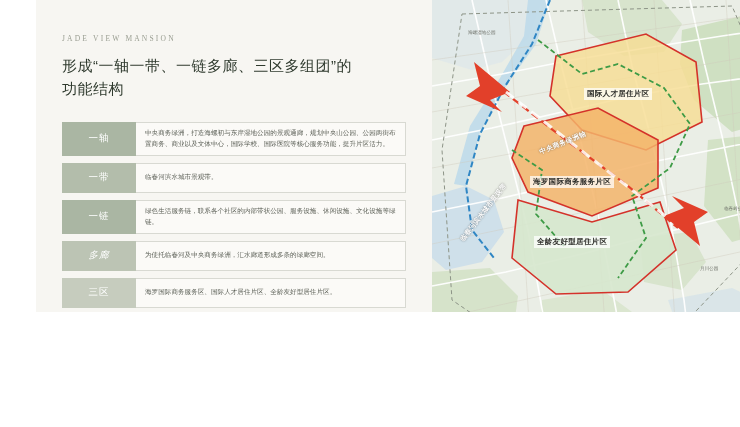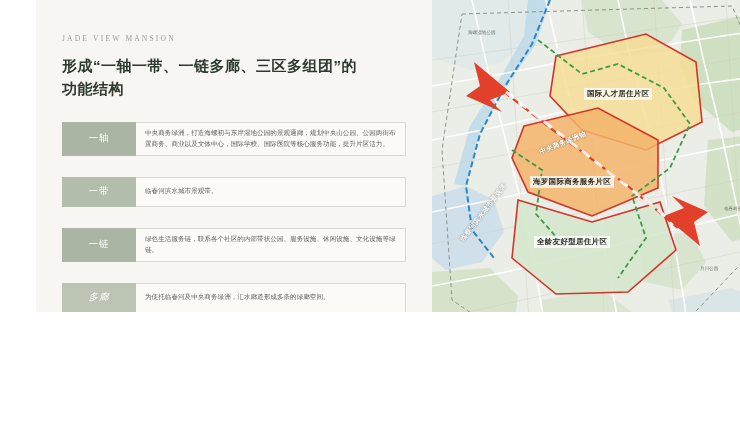--- a/index.html
+++ b/index.html
@@ -36,29 +36,29 @@
     letter-spacing: 2.2px;
     color: #9a9e92;
     font-family: "Liberation Serif", serif;
     margin-bottom: 12px;
     white-space: nowrap;
   }
   .headline {
     font-size: 15px;
     line-height: 1.5;
     color: #2f3a2e;
-    font-weight: bold;
+    font-weight: normal;
     letter-spacing: 0.5px;
     margin: 0 0 22px 0;
     max-width: 300px;
   }
   .rows {
     display: flex;
     flex-direction: column;
-    gap: 21px;
+    gap: 7px;
   }
   .row {
     display: flex;
     align-items: stretch;
     min-height: 30px;
   }
   .row-tag {
     width: 74px;
     min-width: 74px;
     background: #aab6a3;

